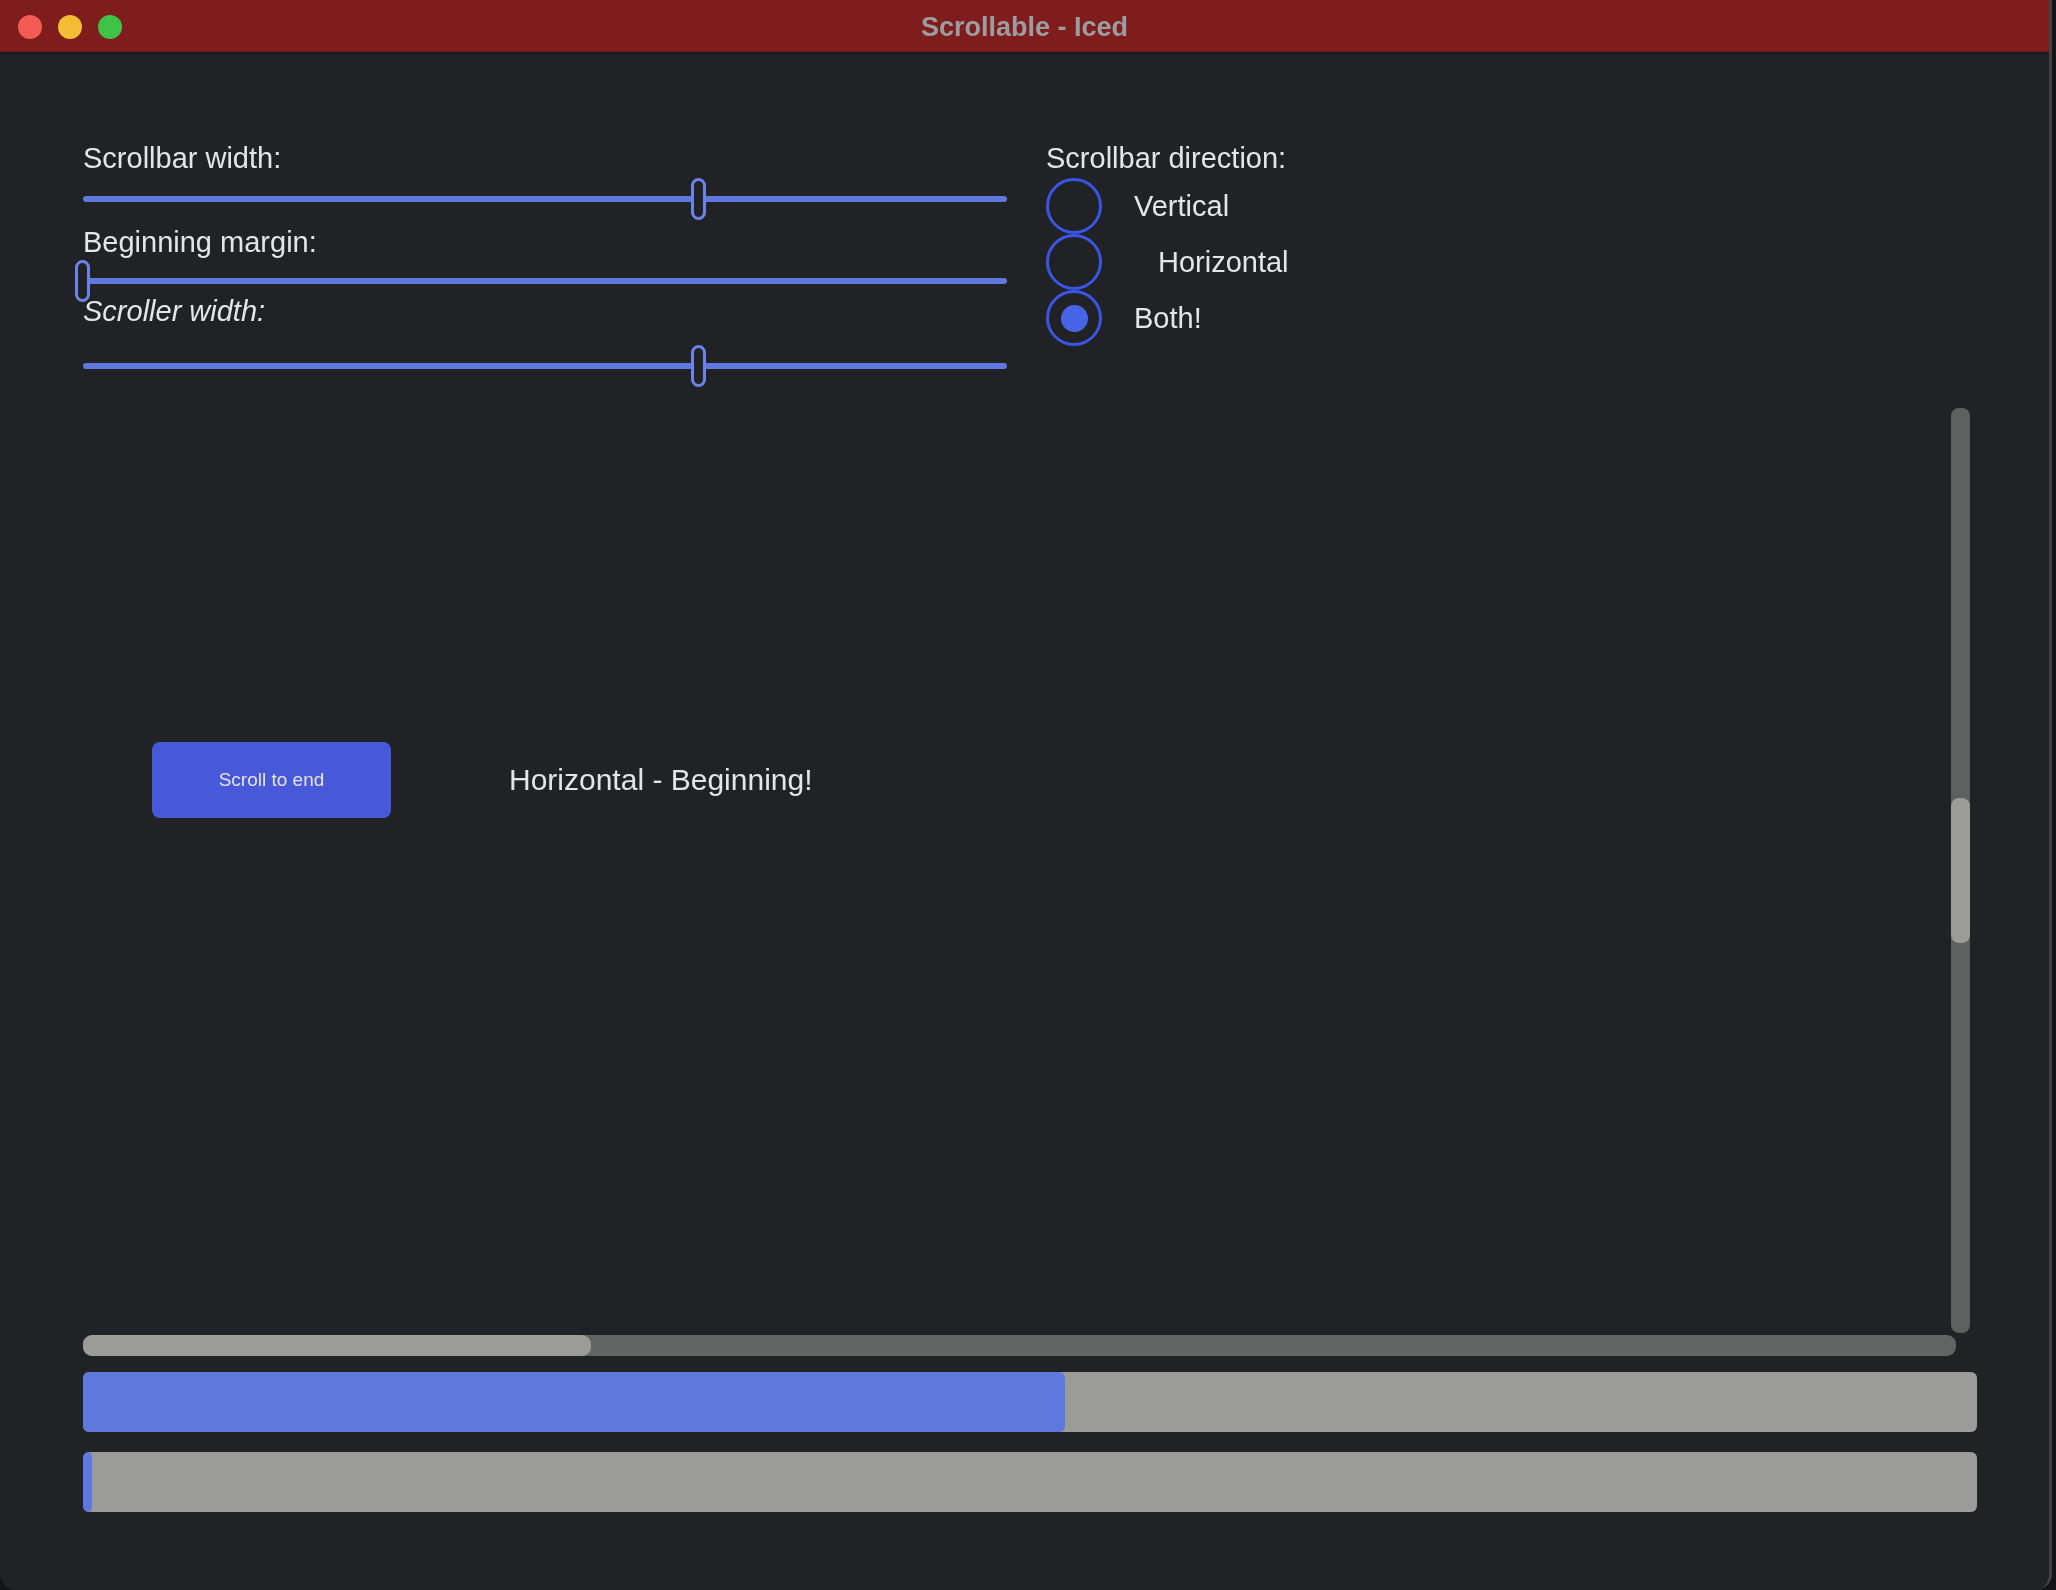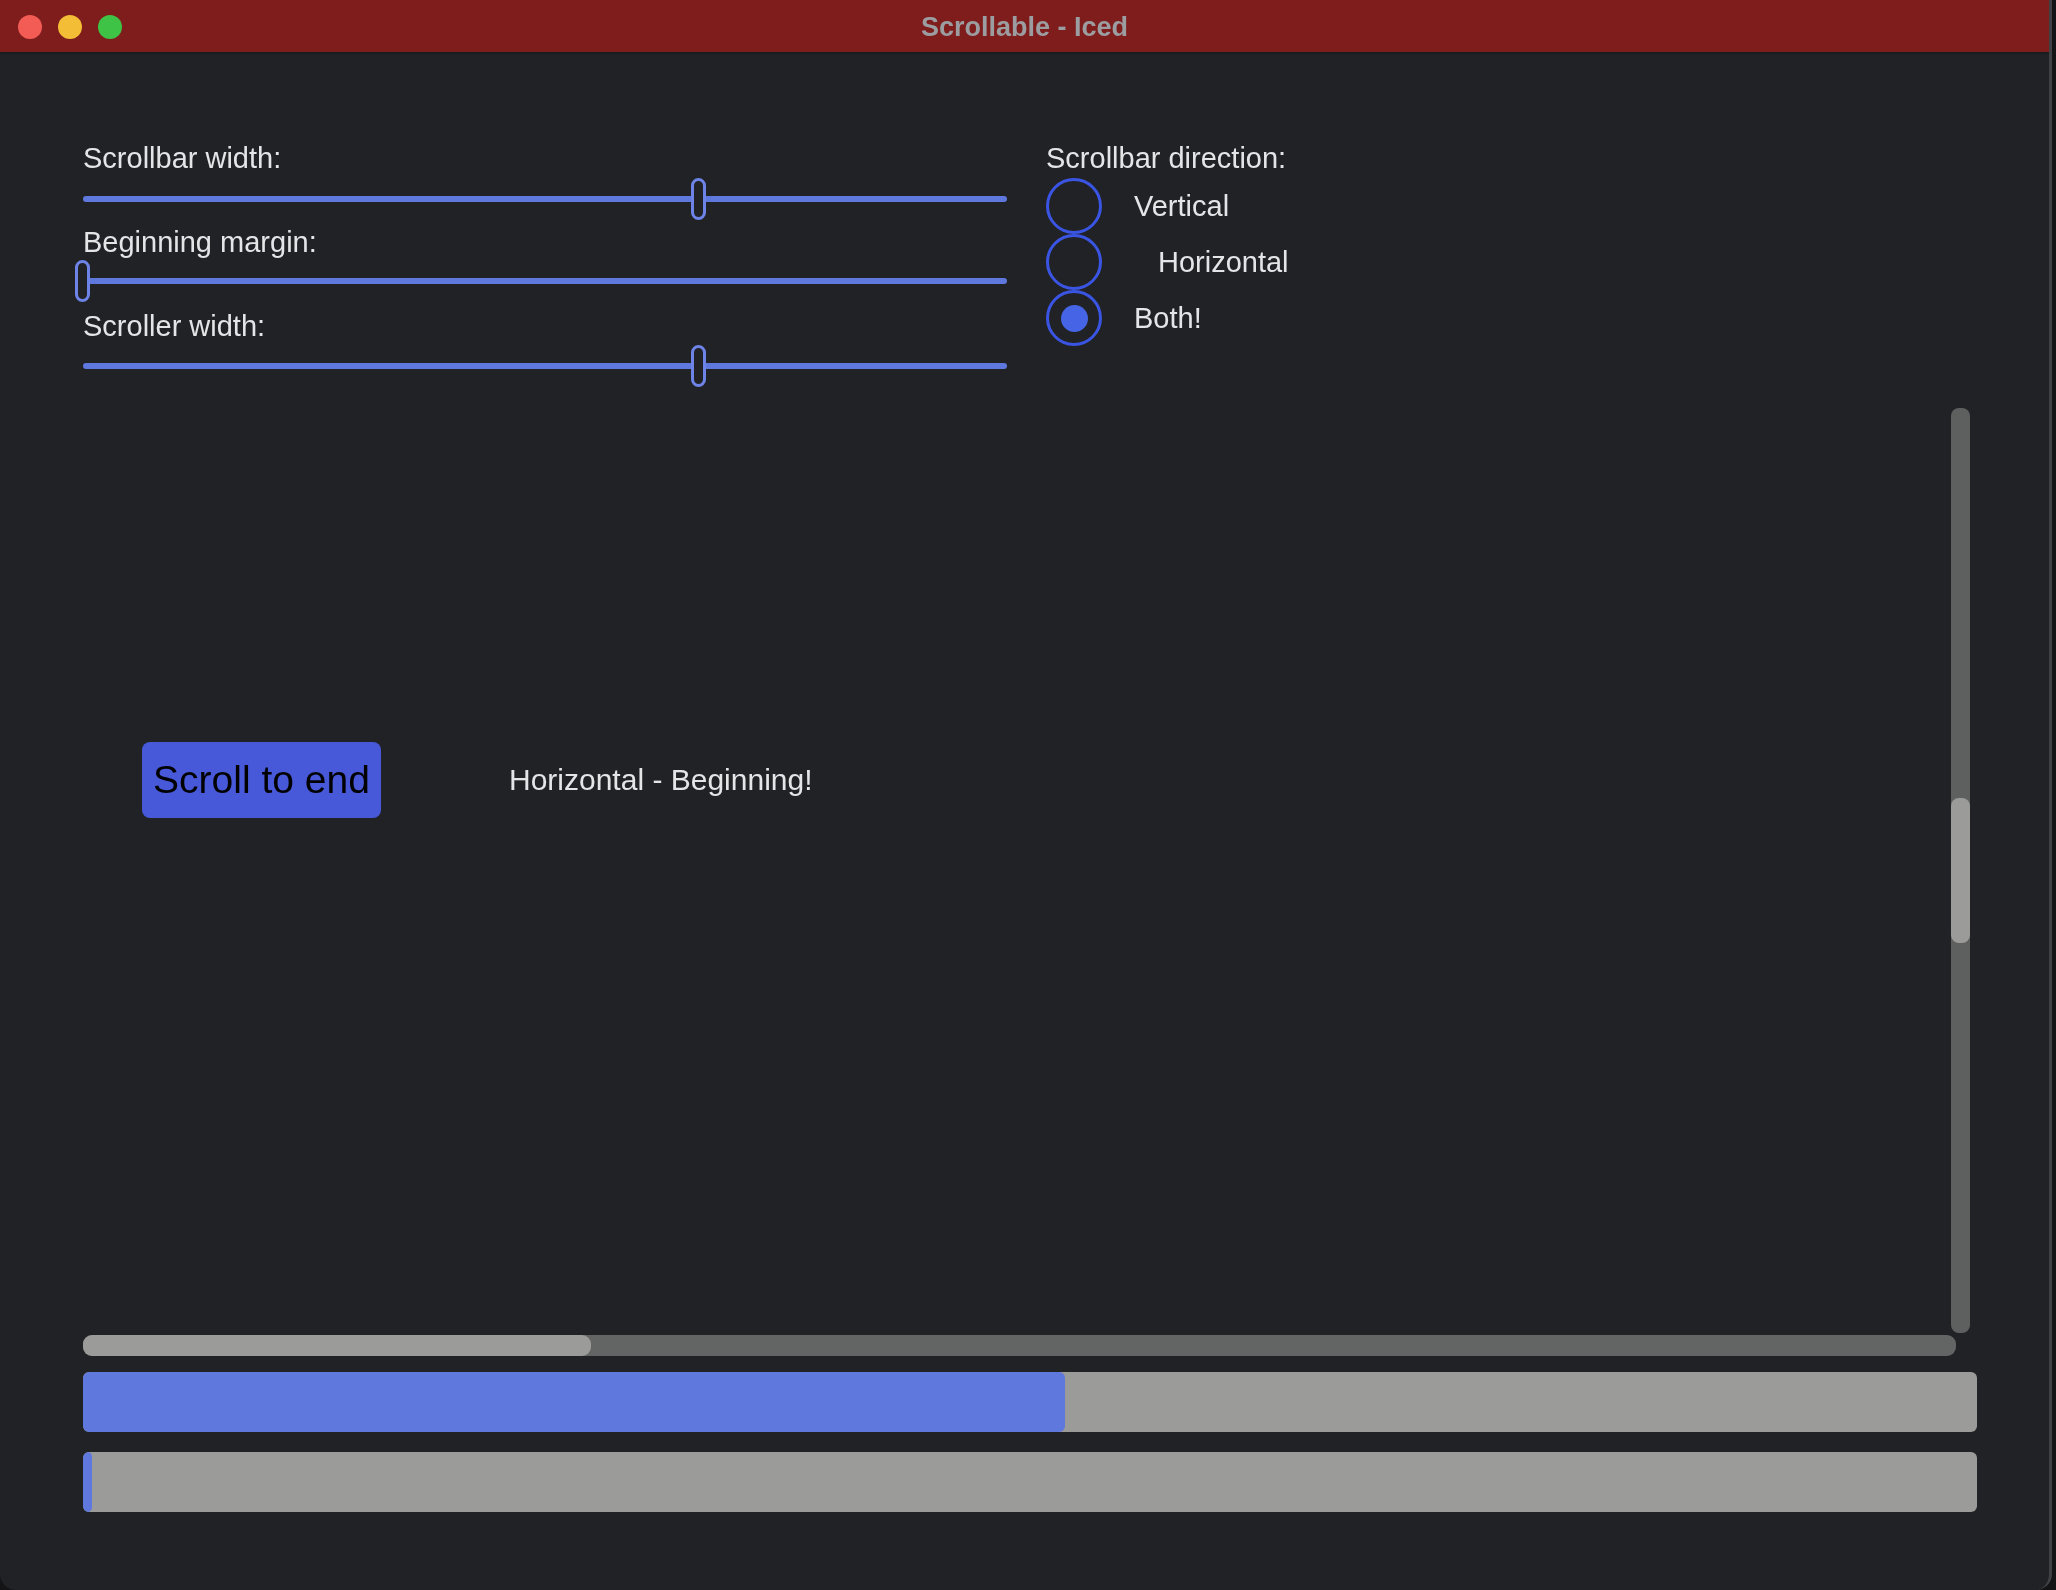--- a/index.html
+++ b/index.html
@@ -23,22 +23,22 @@
   .slider .rail{position:absolute;left:0;top:18px;width:100%;height:6px;background:#5e78de;border-radius:3px;}
   .slider .handle{position:absolute;top:0;width:15px;height:42px;box-sizing:border-box;
     border:3px solid #6d83e8;background:#212226;border-radius:9px;}
   
   .radio-row{position:absolute;height:56px;display:flex;align-items:center;}
   .radio-circle{width:56px;height:56px;box-sizing:border-box;border:3px solid #3a55e4;border-radius:50%;
     display:flex;align-items:center;justify-content:center;flex:0 0 auto;}
   .radio-dot{width:27px;height:27px;border-radius:50%;background:#4565e6;}
   .radio-label{margin-left:32px;color:#e4e5e7;font-size:29px;white-space:nowrap;}
   
-  .btn{position:absolute;left:142px;top:688px;width:239px;height:76px;background:#4759d8;border:none;
-    border-radius:8px;color:#000000;font-size:39px;font-family:"Liberation Sans",sans-serif;cursor:pointer;}
+  .btn{position:absolute;left:152px;top:688px;width:239px;height:76px;background:#4759d8;border:none;
+    border-radius:8px;color:#e5e5e5;font-size:19px;font-family:"Liberation Sans",sans-serif;cursor:pointer;}
   .status{position:absolute;left:461px;top:688px;height:76px;display:flex;align-items:center;
     color:#e4e5e7;font-size:30px;white-space:nowrap;margin-left:48px;}
   
   .v-track{position:absolute;left:1951px;top:354px;width:19px;height:925px;background:#5d605f;border-radius:8px;}
   .v-scroller{position:absolute;left:0;top:390px;width:19px;height:145px;background:#9b9b99;border-radius:8px;}
   .h-track{position:absolute;left:83px;top:1281px;width:1873px;height:21px;background:#636564;border-radius:9px;}
   .h-scroller{position:absolute;left:0;top:0;width:508px;height:21px;background:#9b9b99;border-radius:9px;}
   
   .progress{position:absolute;left:83px;width:1894px;height:60px;background:#9b9b99;border-radius:6px;overflow:hidden;}
   .progress .fill{position:absolute;left:0;top:0;height:100%;background:#5e78de;border-radius:6px;}
@@ -63,21 +63,21 @@
       <div class="rail"></div>
       <div class="handle" style="left:608px;"></div>
     </div>
 
     <div class="abs label" style="left:83px;top:169px;">Beginning margin:</div>
     <div class="slider" style="left:83px;top:206px;">
       <div class="rail"></div>
       <div class="handle" style="left:-8px;"></div>
     </div>
 
-    <div class="abs label" style="left:83px;top:253px;">Scroller width:</div>
+    <div class="abs label" style="left:83px;top:238px;font-style:italic;">Scroller width:</div>
     <div class="slider" style="left:83px;top:291px;">
       <div class="rail"></div>
       <div class="handle" style="left:608px;"></div>
     </div>
 
     <div class="abs label" style="left:1046px;top:85px;">Scrollbar direction:</div>
 
     <div class="radio-row" style="left:1046px;top:124px;">
       <div class="radio-circle"></div>
       <div class="radio-label">Vertical</div>

